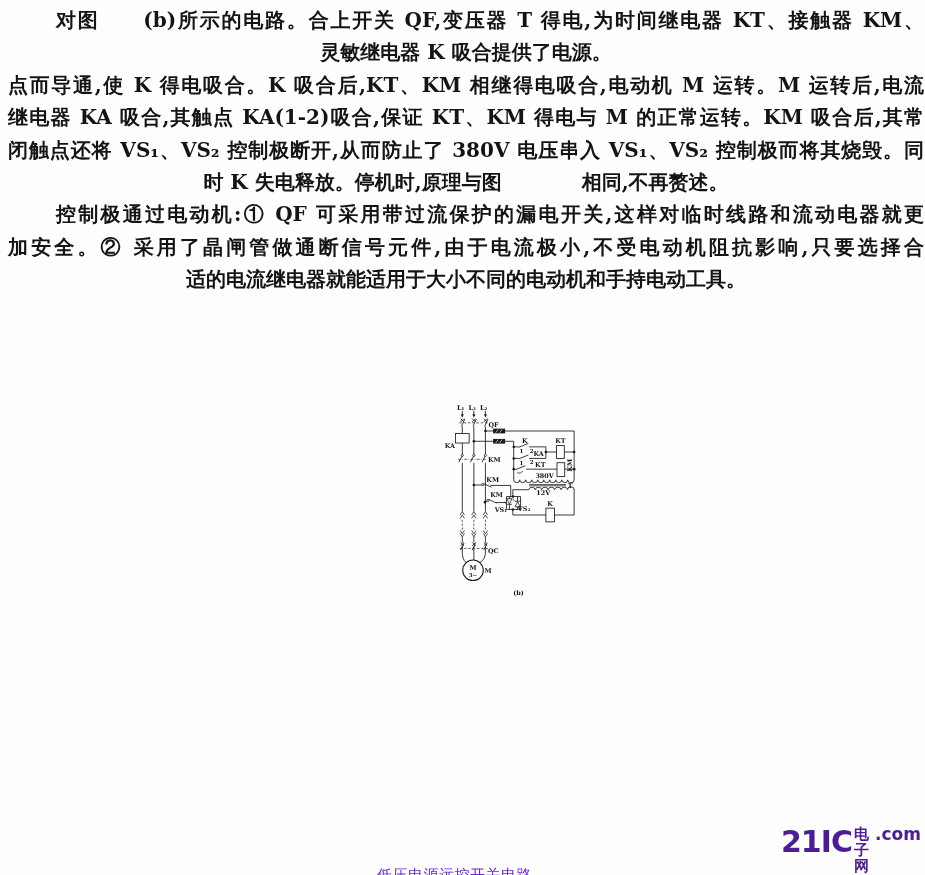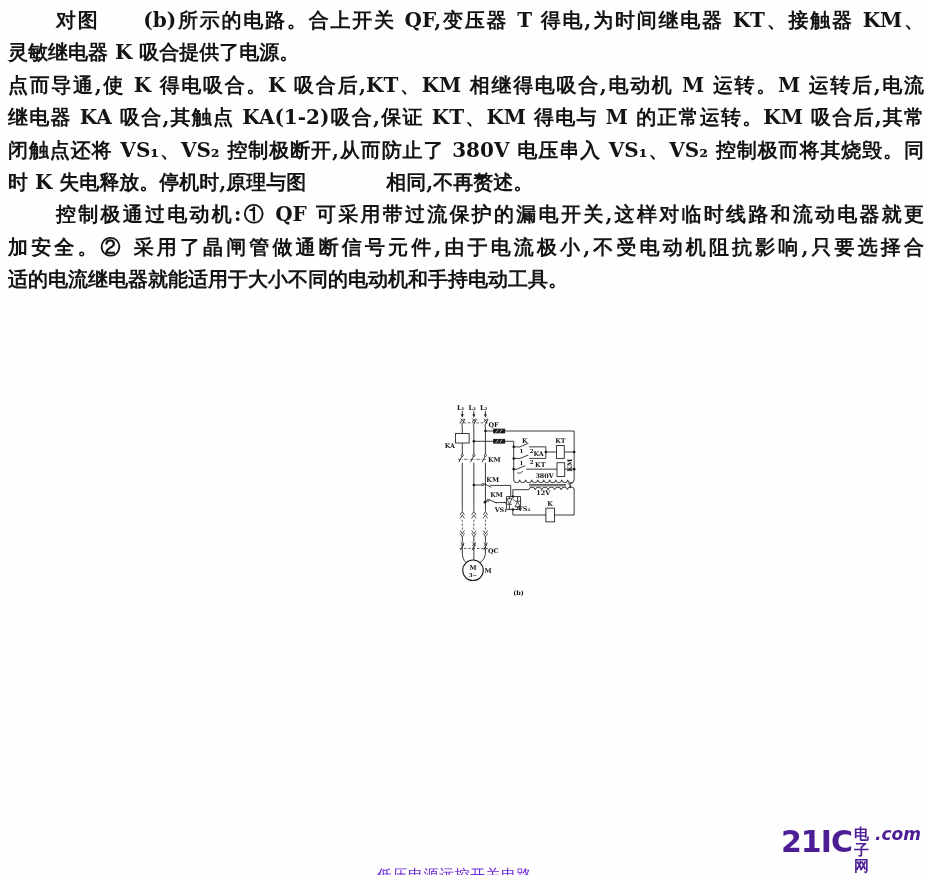--- a/index.html
+++ b/index.html
@@ -5,21 +5,21 @@
   html,body{margin:0;padding:0;}
   body{
     width:925px;height:875px;position:relative;overflow:hidden;
     background:#fefefe;color:#161616;
     font-family:"DejaVu Serif","Liberation Serif",serif;
   }
   .article{
     position:absolute;left:8px;top:4px;width:916px;
     font-weight:700;font-size:20px;color:#141414;
   }
-  .tline{height:32.4px;line-height:32.4px;white-space:pre;}
+  .tline{height:32.4px;line-height:32.4px;white-space:pre;text-align:center;}
   .tline.just{text-align:justify;text-align-last:justify;white-space:normal;}
   .tline.indent{text-indent:48px;}
   .diagram{position:absolute;left:440px;top:340px;width:330px;height:470px;}
   svg text{
     font-family:"DejaVu Serif","Liberation Serif",serif;
     font-weight:700;fill:#161616;
   }
   .lbl{font-size:15px;}
   .sm{font-size:13px;}
   .caption{
@@ -27,21 +27,21 @@
     font-size:15px;font-weight:400;letter-spacing:0.5px;color:#6d28d9;
   }
   .logo{
     position:absolute;left:781px;top:826px;width:140px;height:46px;
     display:flex;align-items:flex-start;color:#4c1d95;
     font-family:"DejaVu Sans","Liberation Sans",sans-serif;
   }
   .logo-brand{font-size:30px;font-weight:800;line-height:32px;letter-spacing:-1px;}
   .logo-col{display:flex;flex-direction:row;margin-left:2px;}
   .logo-tagline{font-size:15px;font-weight:800;line-height:16px;letter-spacing:1px;}
-  .logo-domain{font-size:17px;font-weight:800;font-style:italic;line-height:16px;text-align:right;}
+  .logo-domain{font-size:17px;font-weight:800;line-height:16px;text-align:right;}
 </style>
 </head>
 <body>
 
 <div class="article">
   <div class="tline just indent">对图　　(b)所示的电路。合上开关 QF,变压器 T 得电,为时间继电器 KT、接触器 KM、</div>
   <div class="tline">灵敏继电器 K 吸合提供了电源。</div>
   <div class="tline just">点而导通,使 K 得电吸合。K 吸合后,KT、KM 相继得电吸合,电动机 M 运转。M 运转后,电流</div>
   <div class="tline just">继电器 KA 吸合,其触点 KA(1-2)吸合,保证 KT、KM 得电与 M 的正常运转。KM 吸合后,其常</div>
   <div class="tline just">闭触点还将 VS₁、VS₂ 控制极断开,从而防止了 380V 电压串入 VS₁、VS₂ 控制极而将其烧毁。同</div>

